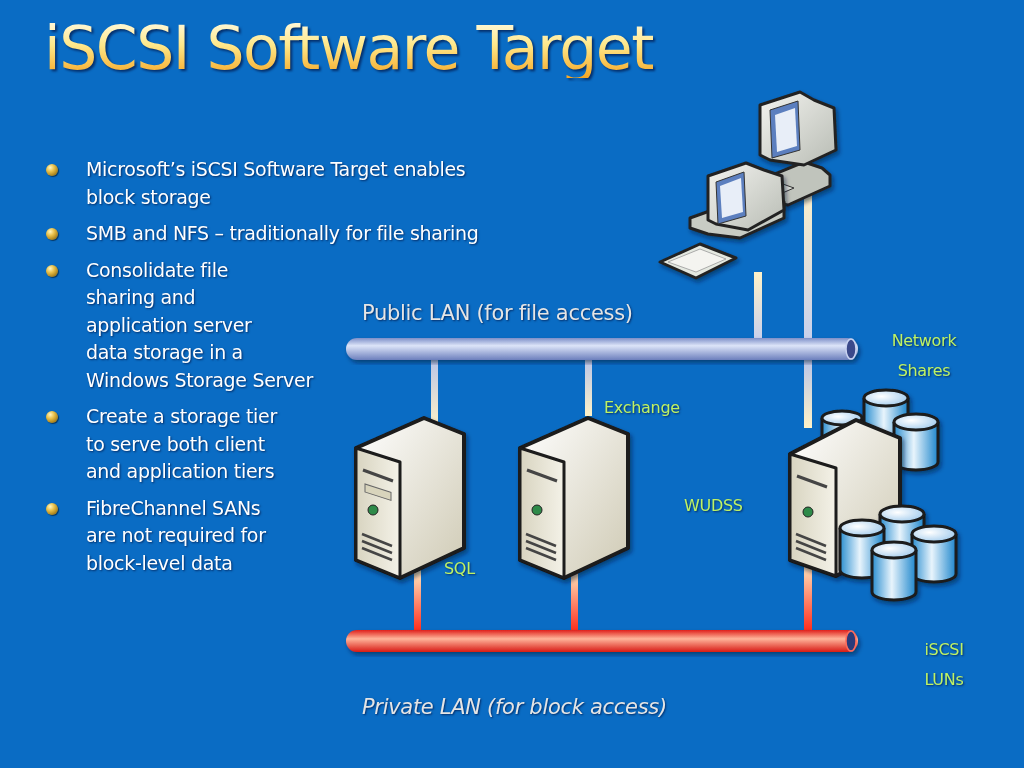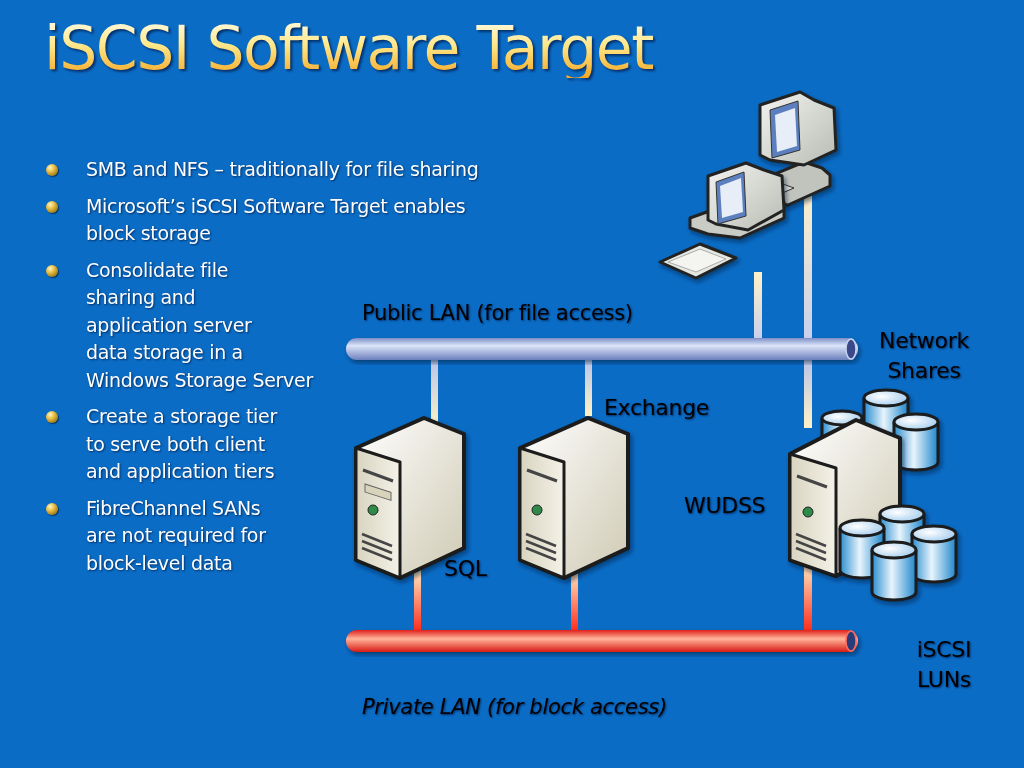--- a/index.html
+++ b/index.html
@@ -15,34 +15,34 @@
     -webkit-background-clip:text; background-clip:text; color:transparent;
     filter:drop-shadow(2px 2px 1px rgba(0,0,40,0.55));
     white-space:nowrap;
   }
   .bullets { position:absolute; left:44px; top:156px; margin:0; padding:0; list-style:none; }
   .bullet { position:relative; padding-left:42px; color:#fff; font-size:19px; line-height:27.5px;
     text-shadow:1px 1px 2px rgba(0,0,40,0.6); margin-bottom:9px; white-space:pre-line; letter-spacing:-0.3px; }
   .bullet .dot { position:absolute; left:2px; top:8px; width:12px; height:12px; border-radius:50%;
     background:radial-gradient(circle at 35% 30%,#fff6c0 0%,#e8c04a 35%,#9a7312 80%,#6a4e06 100%);
     box-shadow:1px 1px 1px rgba(0,0,0,0.5); }
-  .lbl { position:absolute; color:#000000; font-size:22px; line-height:30px; text-align:center;
+  .lbl { position:absolute; color:#bef264; font-size:16px; line-height:30px; text-align:center;
     text-shadow:1px 1px 2px rgba(0,0,40,0.6); white-space:pre-line; letter-spacing:-0.3px; }
-  .lbl-yellow { color:#000000; text-align:left; font-size:21px; }
+  .lbl-yellow { color:#e5e5e5; text-align:left; font-size:21px; }
   svg { position:absolute; left:0; top:0; }
 </style>
 </head>
 <body>
 
 <div class="title">iSCSI Software Target</div>
 
 <ul class="bullets">
-  <li class="bullet"><span class="dot"></span><span>SMB and NFS – traditionally for file sharing</span></li>
   <li class="bullet"><span class="dot"></span><span>Microsoft’s iSCSI Software Target enables
 block storage</span></li>
+  <li class="bullet"><span class="dot"></span><span>SMB and NFS – traditionally for file sharing</span></li>
   <li class="bullet"><span class="dot"></span><span>Consolidate file
 sharing and
 application server
 data storage in a
 Windows Storage Server</span></li>
   <li class="bullet"><span class="dot"></span><span>Create a storage tier
 to serve both client
 and application tiers</span></li>
   <li class="bullet"><span class="dot"></span><span>FibreChannel SANs
 are not required for

